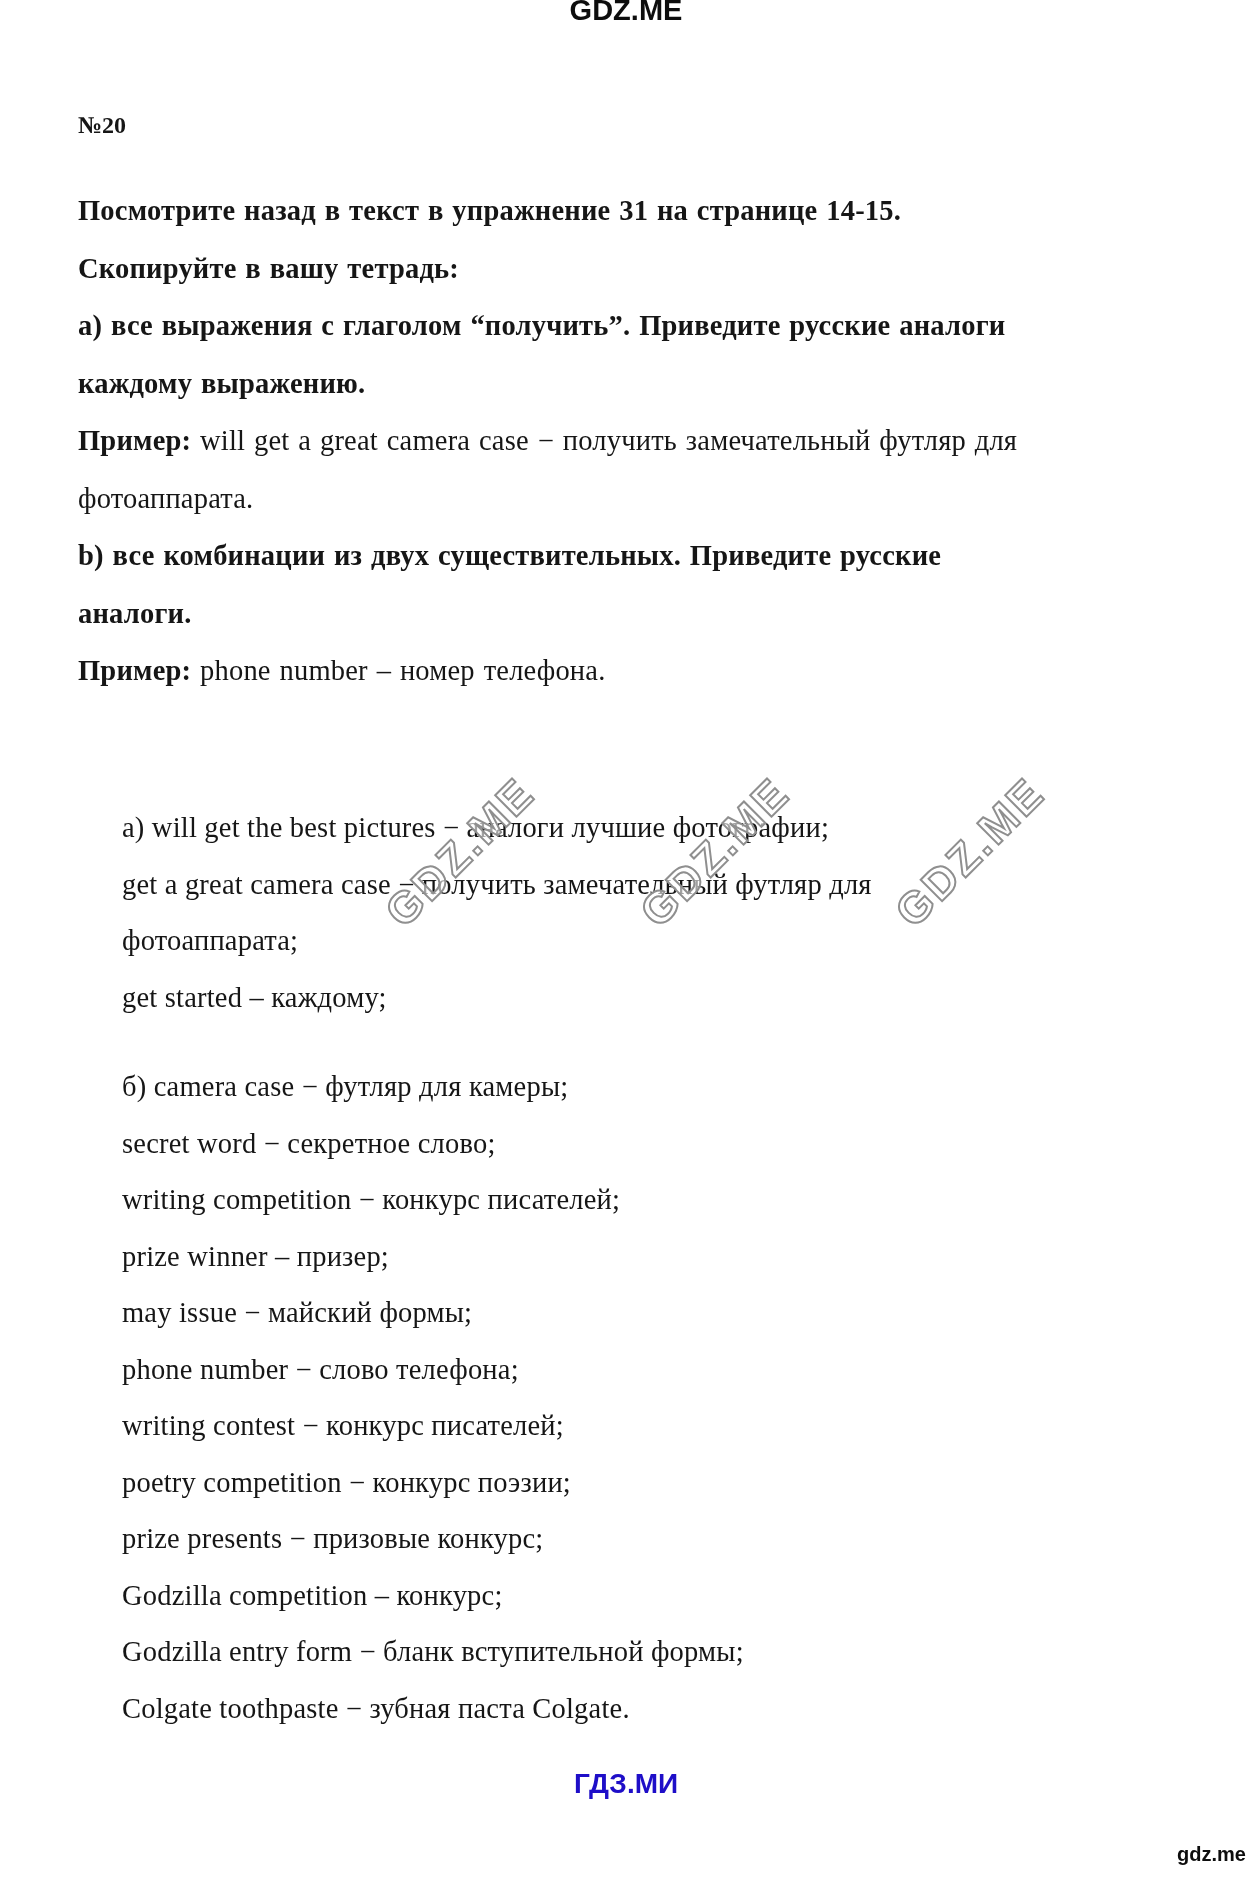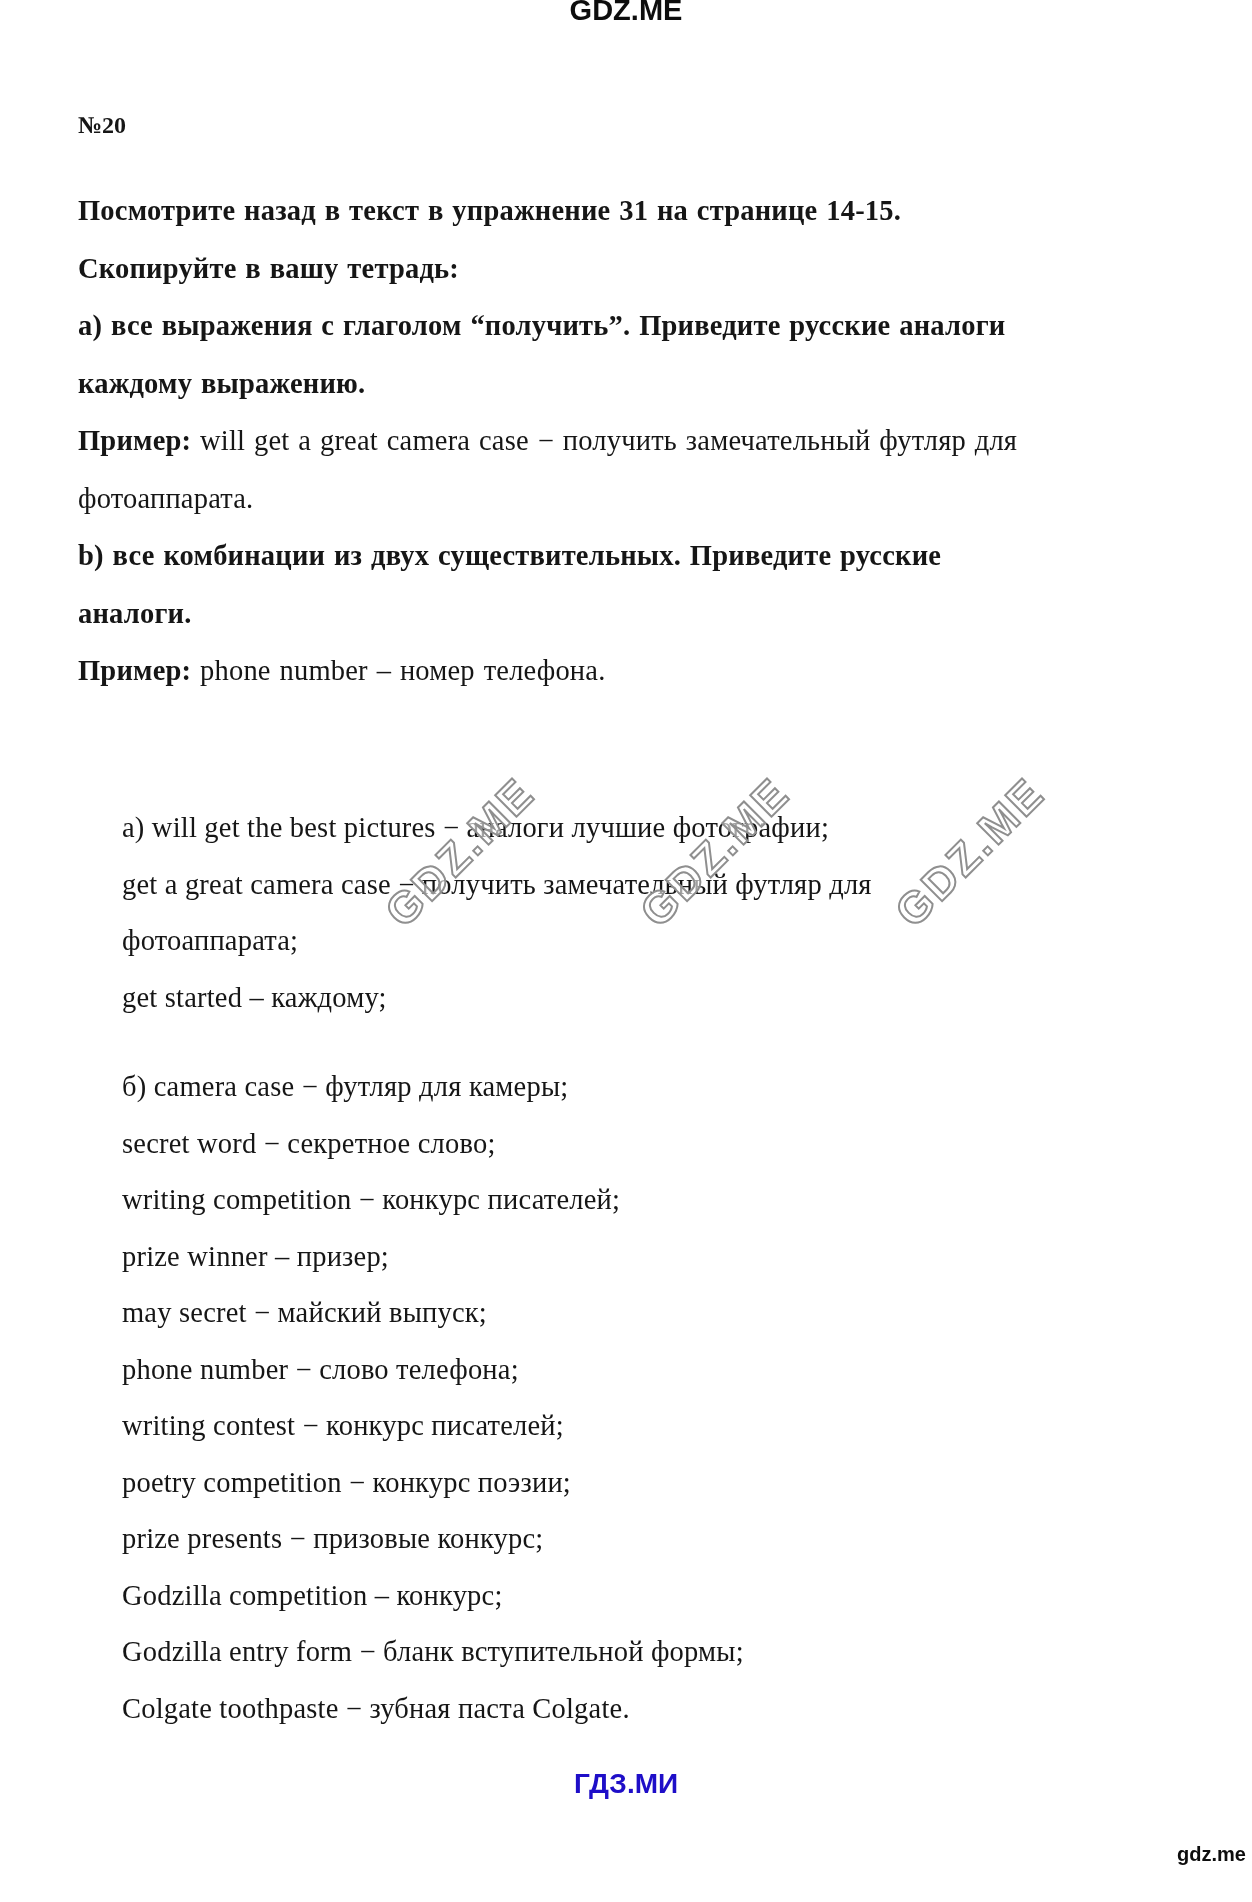--- a/index.html
+++ b/index.html
@@ -106,21 +106,21 @@
         <div><span>а) will get the best pictures − аналоги лучшие фотографии;</span></div>
         <div><span>get a great camera case − получить замечательный футляр для</span></div>
         <div><span>фотоаппарата;</span></div>
         <div><span>get started – каждому;</span></div>
       </div>
     <div class="sec-b">
         <div><span>б) camera case − футляр для камеры;</span></div>
         <div><span>secret word − секретное слово;</span></div>
         <div><span>writing competition − конкурс писателей;</span></div>
         <div><span>prize winner – призер;</span></div>
-        <div><span>may secret − майский выпуск;</span></div>
+        <div><span>may issue − майский формы;</span></div>
         <div><span>phone number − слово телефона;</span></div>
         <div><span>writing contest − конкурс писателей;</span></div>
         <div><span>poetry competition − конкурс поэзии;</span></div>
         <div><span>prize presents − призовые конкурс;</span></div>
         <div><span>Godzilla competition – конкурс;</span></div>
         <div><span>Godzilla entry form − бланк вступительной формы;</span></div>
         <div><span>Colgate toothpaste − зубная паста Colgate.</span></div>
       </div>
   </div>
 

